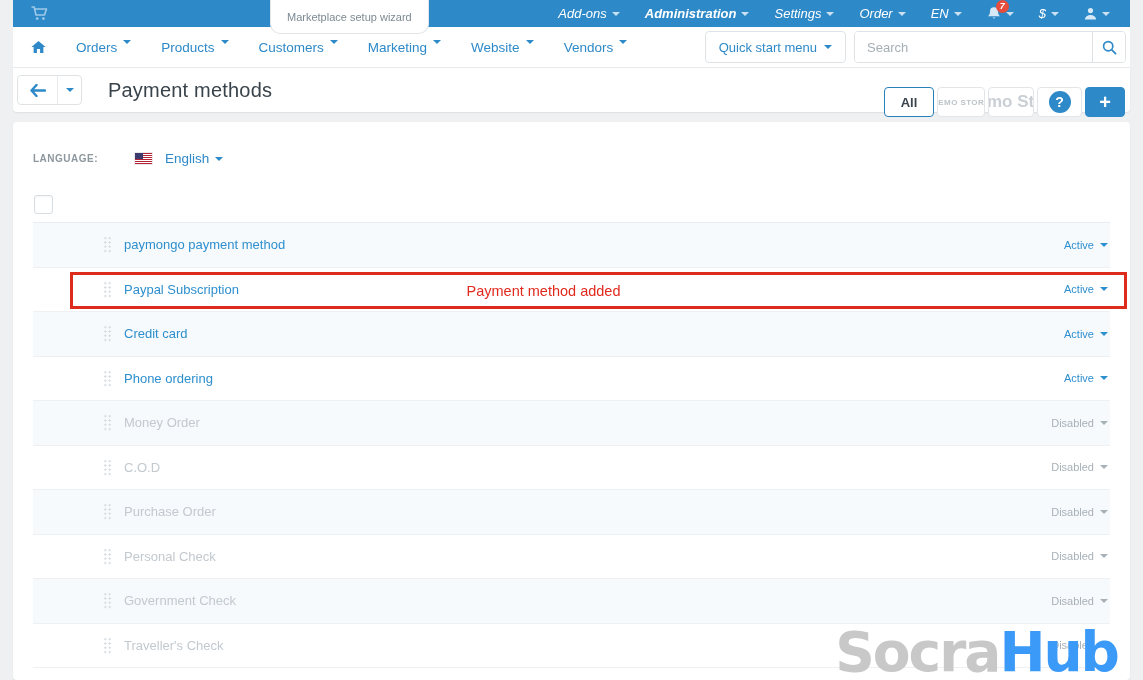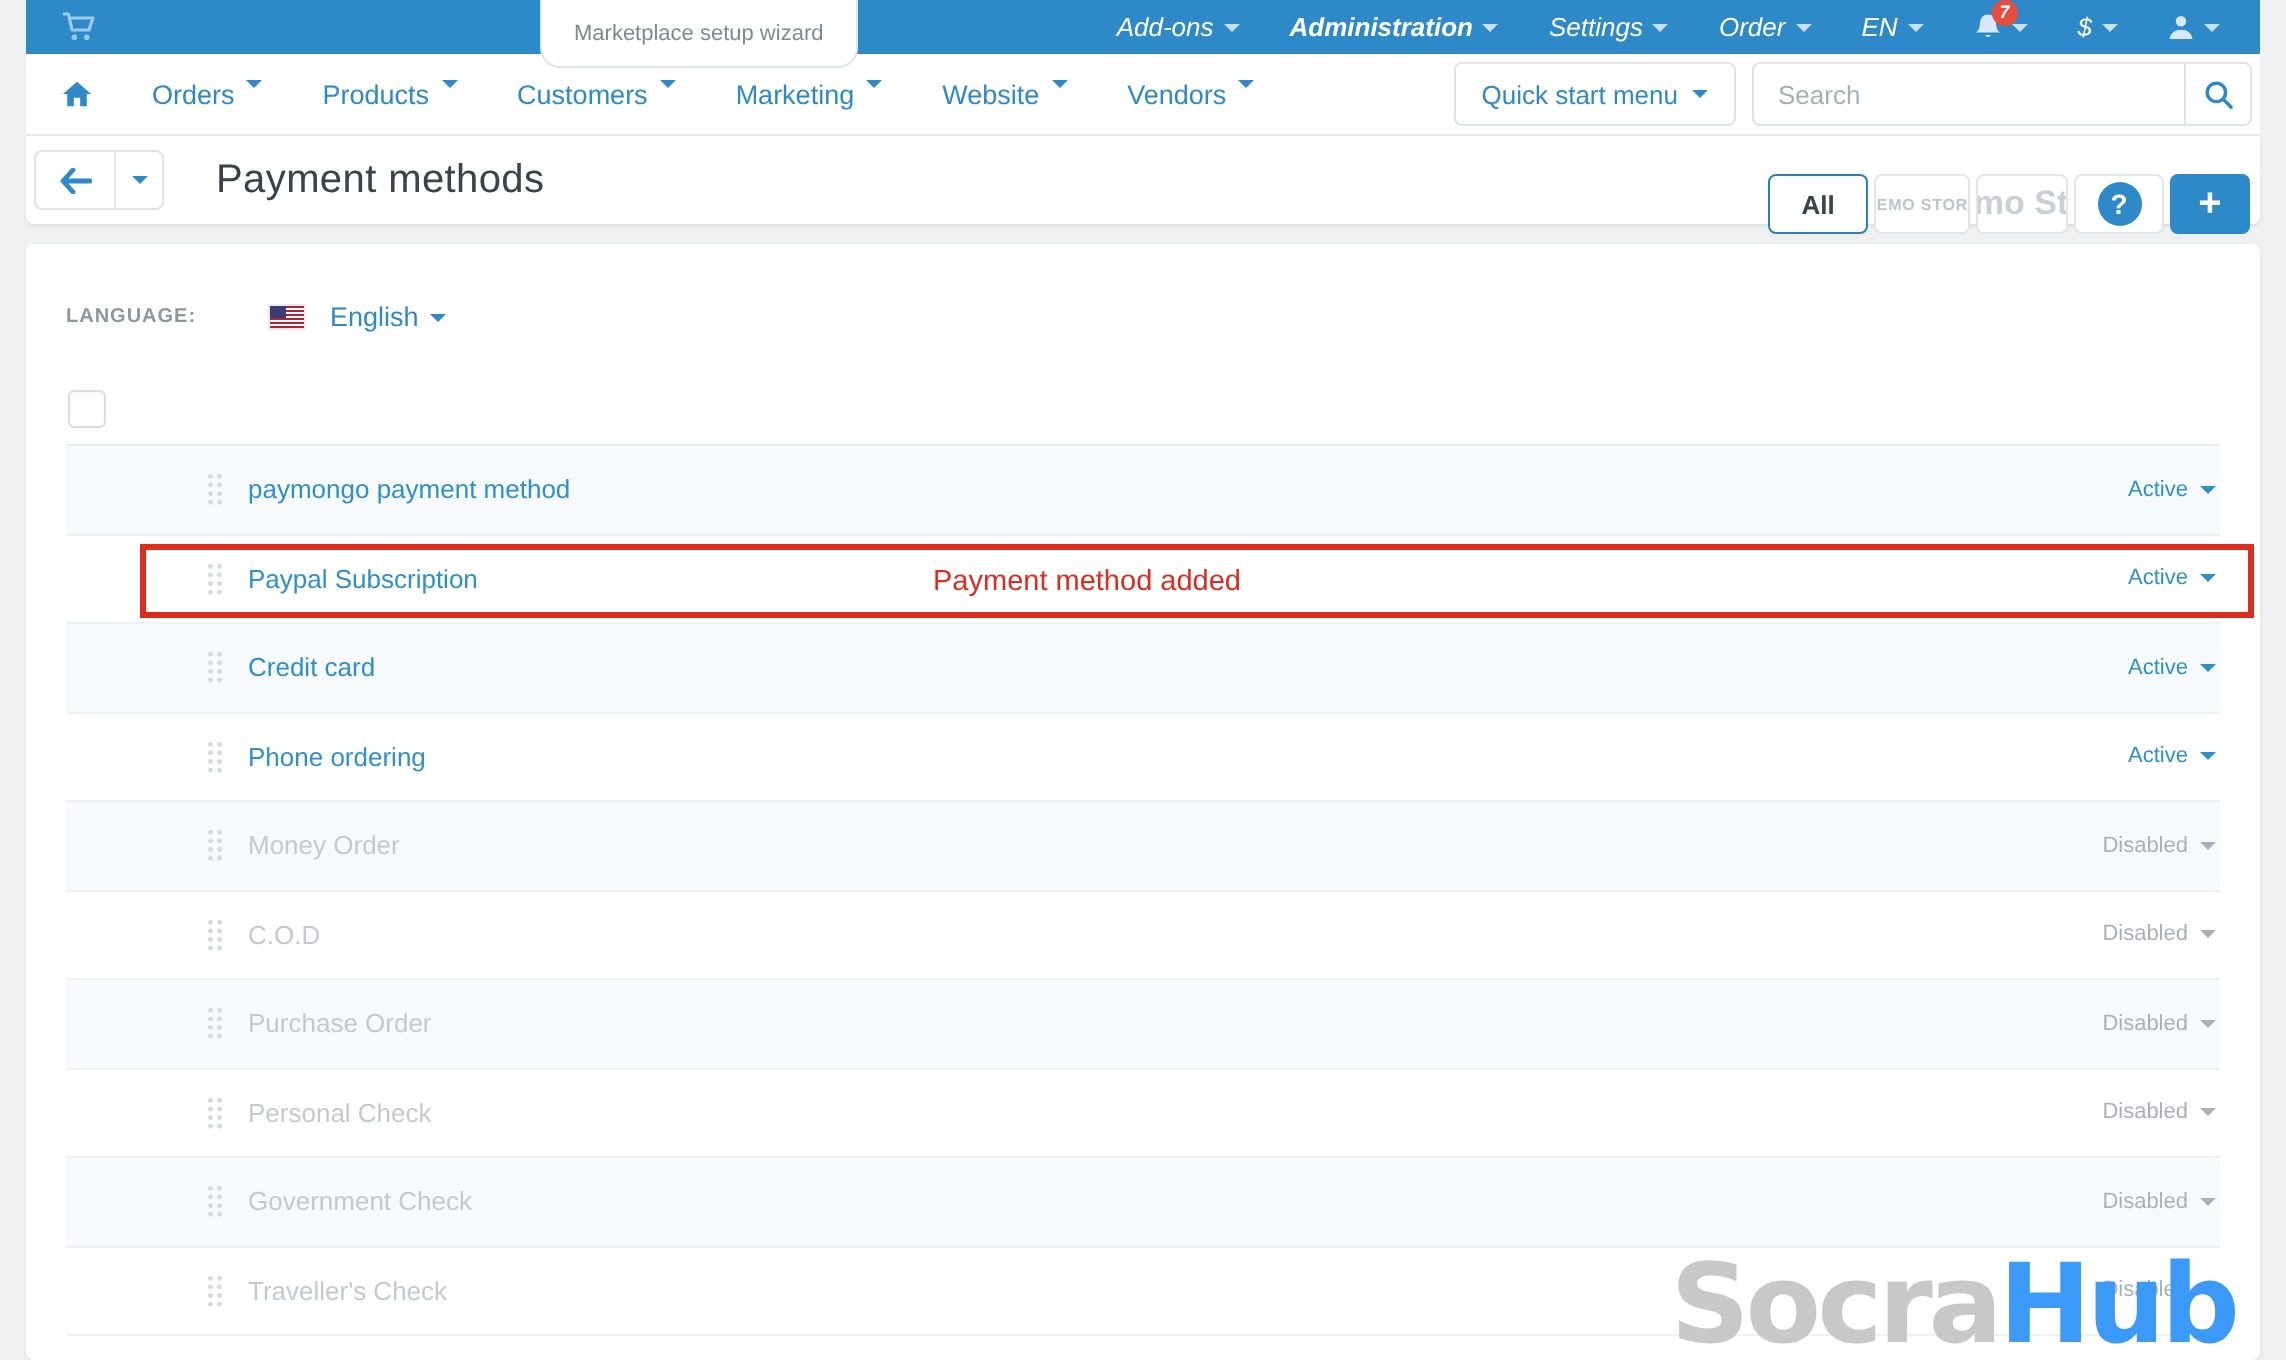--- a/index.html
+++ b/index.html
@@ -18,21 +18,21 @@
   .bell-wrap { position:relative; display:flex; align-items:center; }
   .badge { position:absolute; top:-6px; left:9px; background:#e74c3c; color:#fff; font-size:9px; font-weight:700; border-radius:8px; padding:1px 4px; line-height:1.2; }
 
   
   .navbar { height:41px; background:#fff; border-bottom:1px solid #e7eaec; display:flex; align-items:center; padding:0 4px 0 18px; }
   .nav-left { display:flex; align-items:center; gap:30px; }
   .nav-item { display:flex; align-items:flex-start; gap:6px; color:#2d89c8; font-size:13.5px; cursor:pointer; white-space:nowrap; }
   .nav-item .caret { color:#2d89c8; }
   .nav-right { margin-left:auto; display:flex; align-items:center; gap:8px; }
   .qsm-btn { height:32px; border:1px solid #dfe3e6; border-radius:4px; background:#fff; color:#2d89c8; font-size:13px; display:flex; align-items:center; gap:7px; padding:0 13px; cursor:pointer; }
-  .search-box { width:250px; height:32px; border:1px solid #dfe3e6; border-radius:4px; background:#fff; display:flex; align-items:center; overflow:hidden; }
+  .search-box { width:272px; height:32px; border:1px solid #dfe3e6; border-radius:4px; background:#fff; display:flex; align-items:center; overflow:hidden; }
   .search-box input { flex:1; border:none; outline:none; height:100%; padding:0 12px; font-size:13px; color:#4a545b; font-family:"Liberation Sans", sans-serif; }
   .search-box input::placeholder { color:#a5afb6; }
   .search-btn { width:33px; height:100%; border-left:1px solid #dfe3e6; background:#fff; display:flex; align-items:center; justify-content:center; cursor:pointer; }
 
   
   .titlebar { height:44px; background:#fff; border-radius:0 0 4px 4px; box-shadow:0 1px 2px rgba(0,0,0,.07); display:flex; align-items:center; padding:0 5px 0 4px; position:relative; z-index:2; }
   .back-group { display:flex; height:30px; border:1px solid #dfe3e6; border-radius:4px; overflow:hidden; background:#fff; }
   .back-main { width:39px; display:flex; align-items:center; justify-content:center; cursor:pointer; }
   .back-caret { width:24px; display:flex; align-items:center; justify-content:center; border-left:1px solid #e6eaec; cursor:pointer; color:#2d89c8; }
   .page-title { margin-left:26px; font-size:20px; color:#39434b; font-weight:500; letter-spacing:.2px; }

